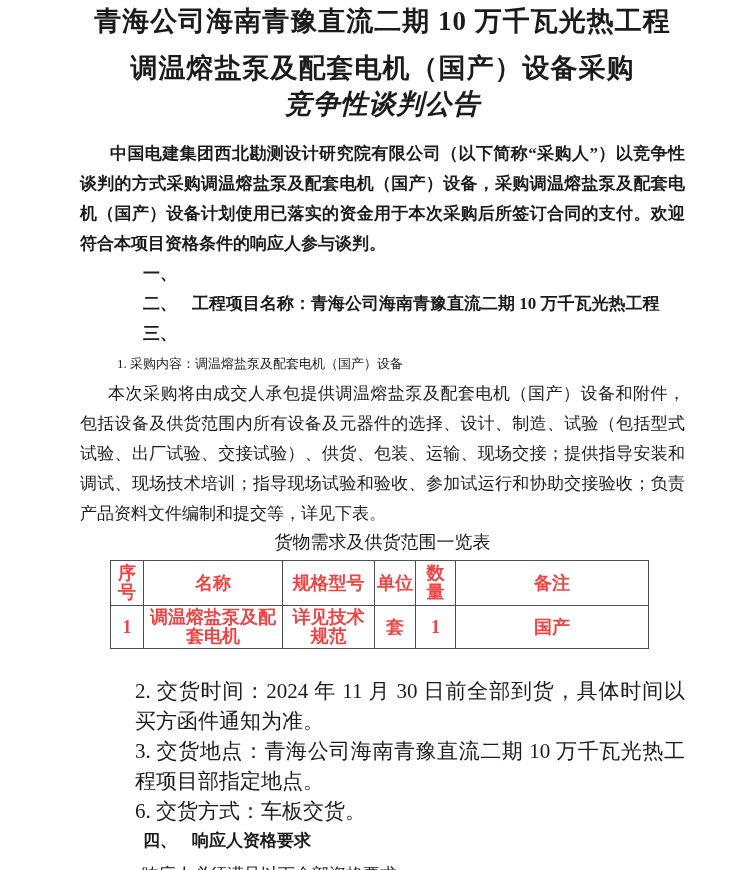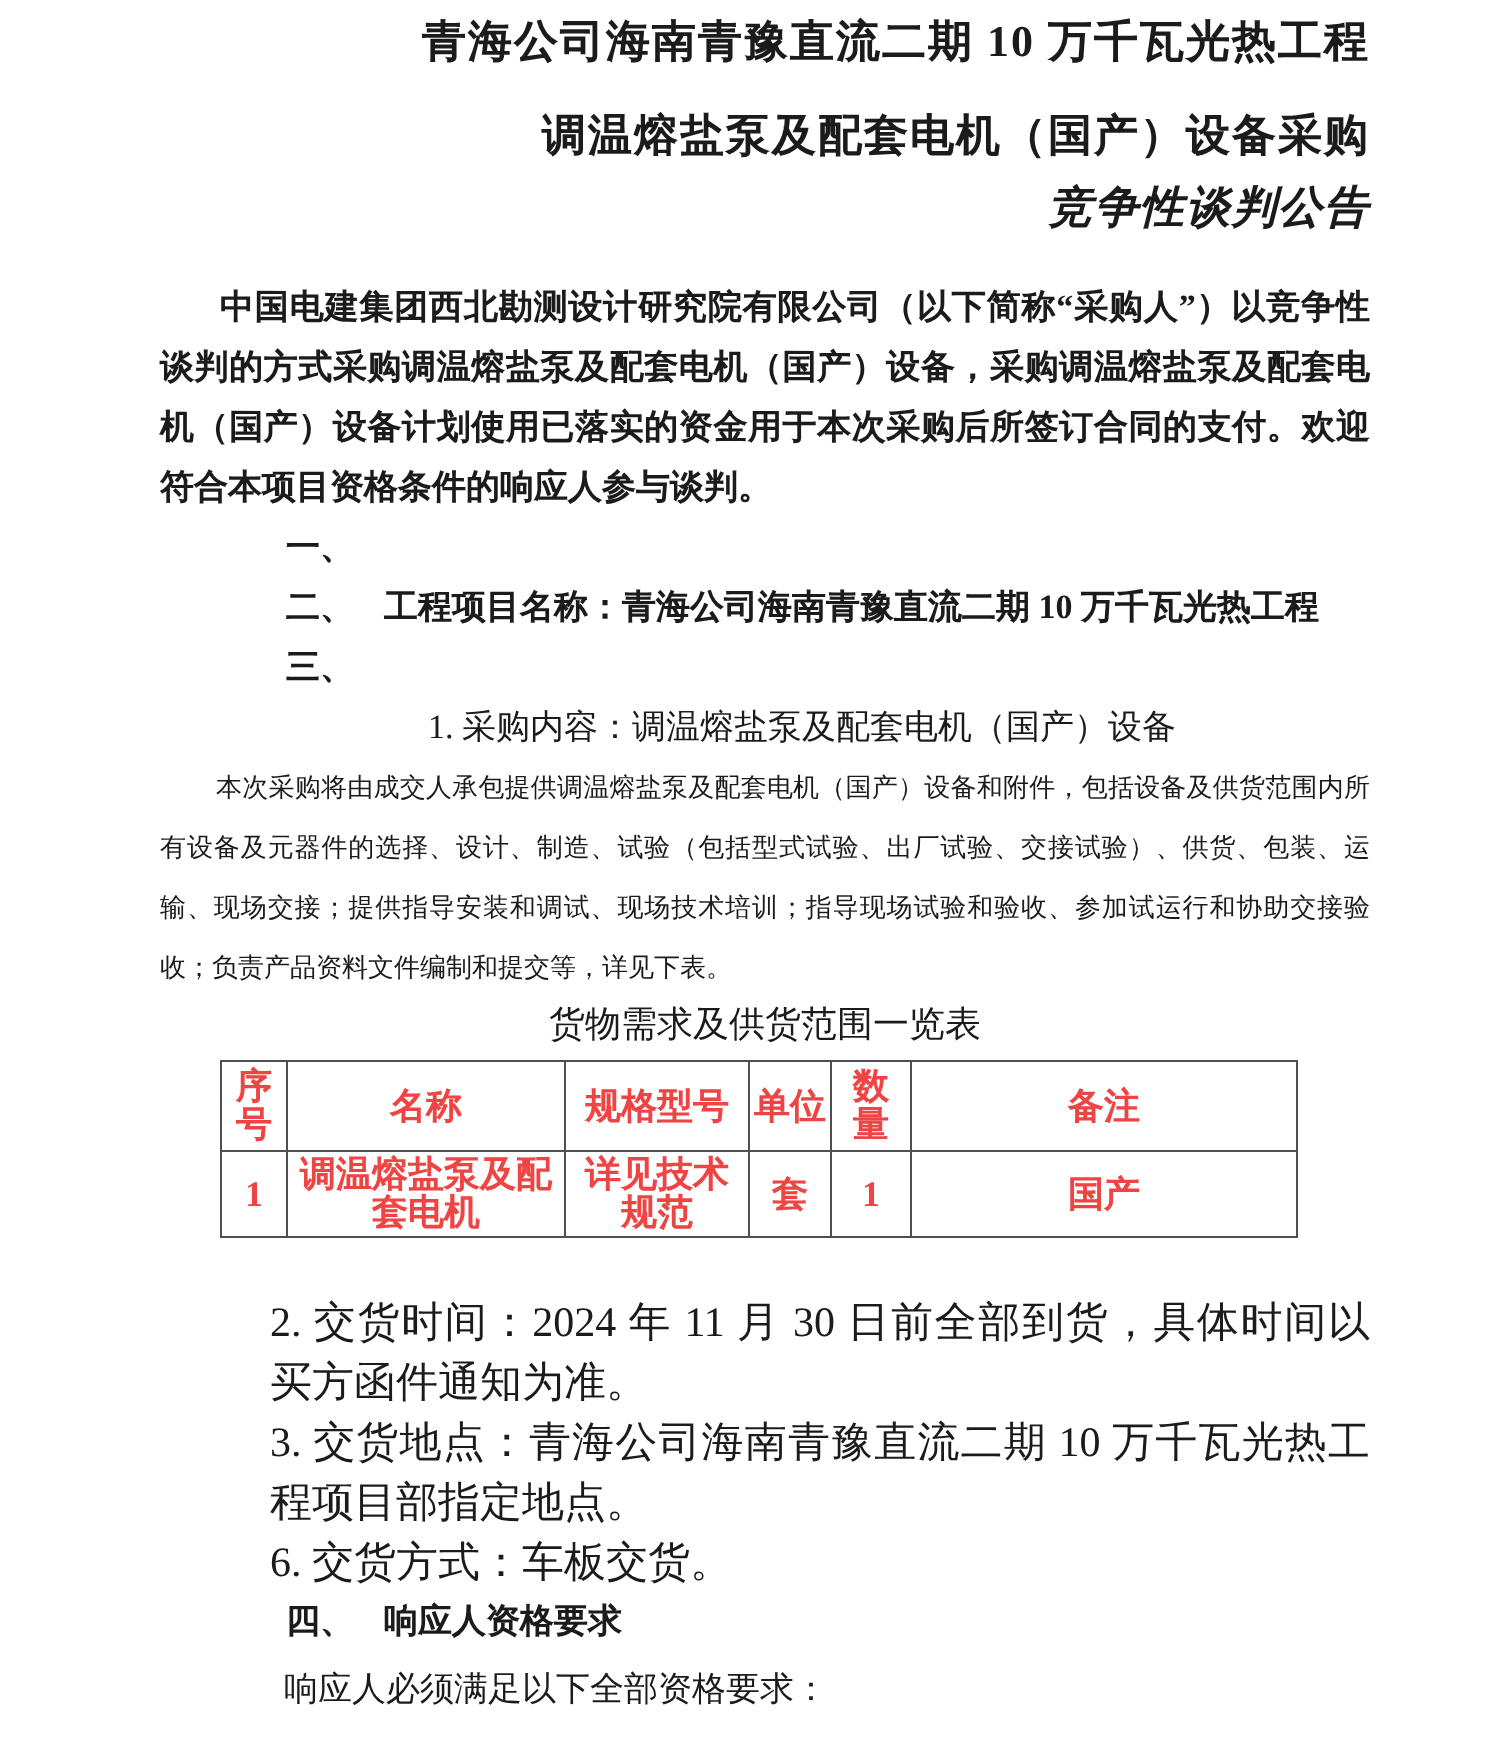--- a/index.html
+++ b/index.html
@@ -8,23 +8,23 @@
     position: relative;
     width: 753px;
     height: 870px;
     background: #ffffff;
     color: #1b1b1b;
     font-family: "Liberation Serif", "DejaVu Serif", serif;
     padding: 8px 68px 0 80px;
     overflow: hidden;
   }
   .title-line {
-    font-size: 22px;
+    font-size: 27px;
     font-weight: bold;
-    text-align: right;
+    text-align: center;
     line-height: 26px;
     letter-spacing: 1px;
   }
   .title-2 { margin-top: 21px; }
   .title-3 { margin-top: 10px; font-style: italic; }
 
   .body-text {
     font-size: 17px;
     line-height: 30px;
     text-align: justify;
@@ -37,26 +37,25 @@
   .sec-heading {
     display: flex;
     font-size: 17px;
     font-weight: bold;
     line-height: 30px;
     padding-left: 63px;
   }
   .sec-heading .sec-num { width: 49px; flex: none; }
   .sub-item-1 {
     padding-left: 37px;
-    font-size: 17px;
+    font-size: 13px;
     line-height: 30px;
-    text-align: center;
   }
   .scope-para {
-    font-size: 13px;
+    font-size: 17px;
     line-height: 30px;
     text-align: justify;
     text-indent: 28px;
   }
   .table-caption {
     font-size: 18px;
     line-height: 22px;
     text-align: center;
     margin-top: 2px;
   }

